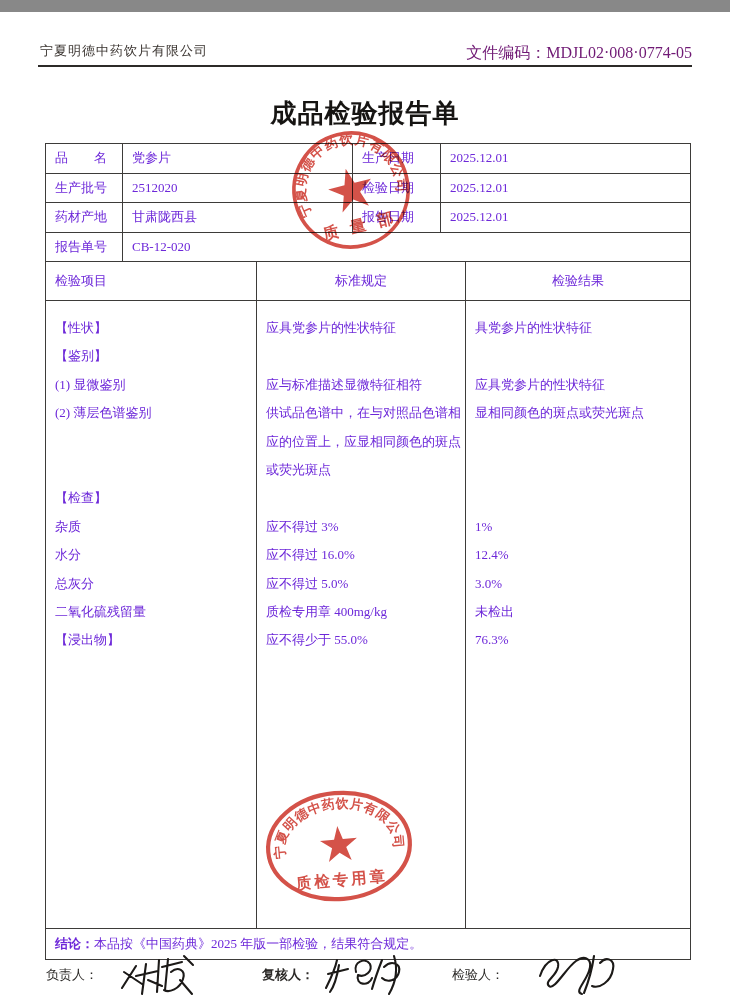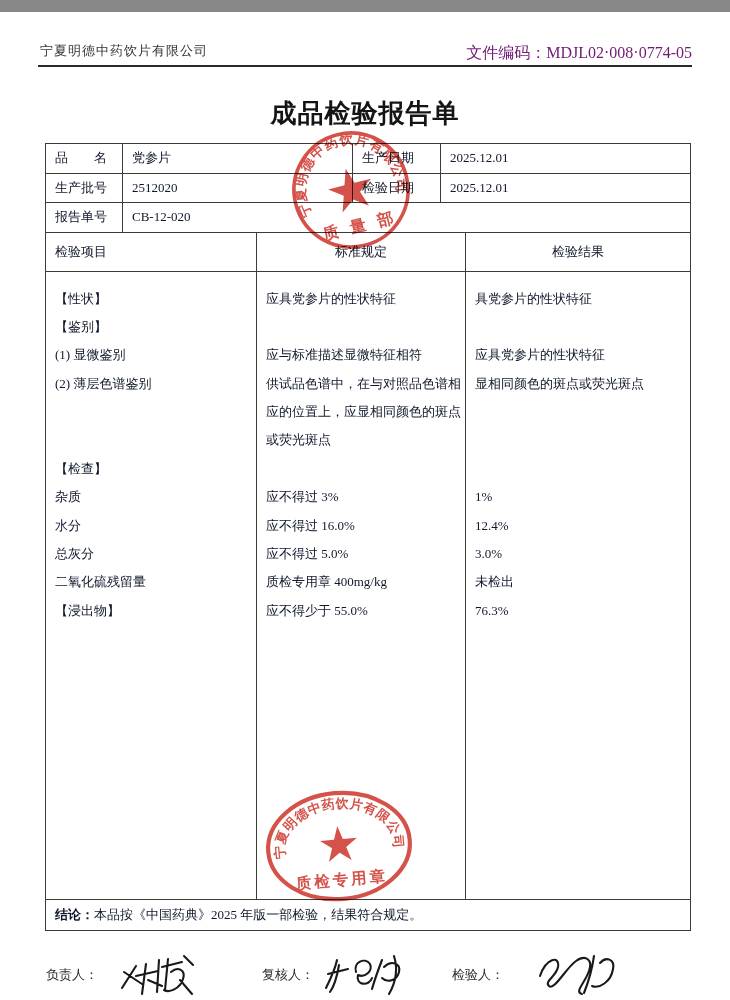--- a/index.html
+++ b/index.html
@@ -9,21 +9,21 @@
     overflow:hidden;margin:12px auto;
   }
   
   .hdr-company{position:absolute;left:40px;top:30px;font-size:13px;color:#3a3430;letter-spacing:1px;}
   .hdr-code{position:absolute;right:38px;top:31px;font-size:16px;color:#701a75;}
   .hdr-rule{position:absolute;left:38px;top:53px;width:654px;height:2px;background:#2c2a28;}
   .title{position:absolute;left:0;top:84px;width:730px;text-align:center;
          font-size:26px;font-weight:bold;color:#161412;letter-spacing:1px;}
   
   .tables{position:absolute;left:45px;top:131px;width:645px;}
-  table{border-collapse:collapse;table-layout:fixed;width:645px;font-size:13px;color:#0f172a;border-radius:28px;}
+  table{border-collapse:collapse;table-layout:fixed;width:645px;font-size:13px;color:#6d28d9;border-radius:28px;}
   td{border:1px solid #3d3b39;padding:0 0 0 9px;vertical-align:middle;overflow:hidden;}
   .info-table td{height:28.5px;}
   .main-table{margin-top:-1px;}
   .main-table td.hd{height:38px;vertical-align:middle;}
   .hd-center{text-align:center;padding:0;}
   .uline{border-bottom:1px solid #3d3b39;padding-bottom:15px;}
   .body-cell{height:614px;vertical-align:top;padding:13px 4px 0 9px;}
   .line{height:28.4px;line-height:28.4px;white-space:nowrap;font-size:13px;}
   .concl-cell{height:30px;font-size:13px;}
   .concl-label{font-weight:bold;}
@@ -59,20 +59,26 @@
           <tr>
         <td>品　　名</td>
         <td>党参片</td>
         <td>生产日期</td>
         <td>2025.12.01</td>
       </tr>
       <tr>
         <td>生产批号</td>
         <td>2512020</td>
         <td>检验日期</td>
+        <td>2025.12.01</td>
+      </tr>
+      <tr>
+        <td>药材产地</td>
+        <td>甘肃陇西县</td>
+        <td>报告日期</td>
         <td>2025.12.01</td>
       </tr>
       <tr>
         <td>报告单号</td>
         <td colspan="3">CB-12-020</td>
       </tr>
     </tbody>
       </table>
 
     <table class="main-table">
@@ -133,21 +139,21 @@
       </tr>
       <tr>
         <td colspan="3" class="concl-cell"><span class="concl-label">结论：</span><span>本品按《中国药典》2025 年版一部检验，结果符合规定。</span></td>
       </tr>
     </tbody>
       </table>
   </div>
 
   <div class="sig-row">
     <span class="sig-label" style="left:46px;">负责人：</span>
-    <span class="sig-label" style="left:262px;">复核人：</span>
+    <span class="sig-label" style="left:262px;font-weight:bold;">复核人：</span>
     <span class="sig-label" style="left:452px;">检验人：</span>
 
     <svg class="sig-svg" style="left:112px;top:-10px;" width="100" height="54" viewBox="0 0 100 54">
       <path d="M10,38 L24,16 M12,22 L30,34 M34,14 L30,44 M24,26 L46,21 M36,30 L50,36 M47,10 L45,42
                M56,9 L53,40 M50,17 L70,12 M59,22 C66,16 74,20 71,29 C68,39 57,43 52,40 M68,30 L80,44 M72,6 L81,15"></path>
     </svg>
     <svg class="sig-svg" style="left:318px;top:-12px;" width="115" height="56" viewBox="0 0 115 56">
       <path d="M8,40 C13,30 17,22 19,12 M10,26 L30,21 M21,17 C19,29 17,37 12,44
                M38,24 C35,14 47,9 52,16 C55,23 47,30 40,27 M40,27 C37,37 51,39 54,30
                M64,12 C59,25 56,34 54,41 M66,19 C73,12 83,15 81,24 C79,33 69,35 64,30 M76,8 C80,21 78,34 71,46"></path>

